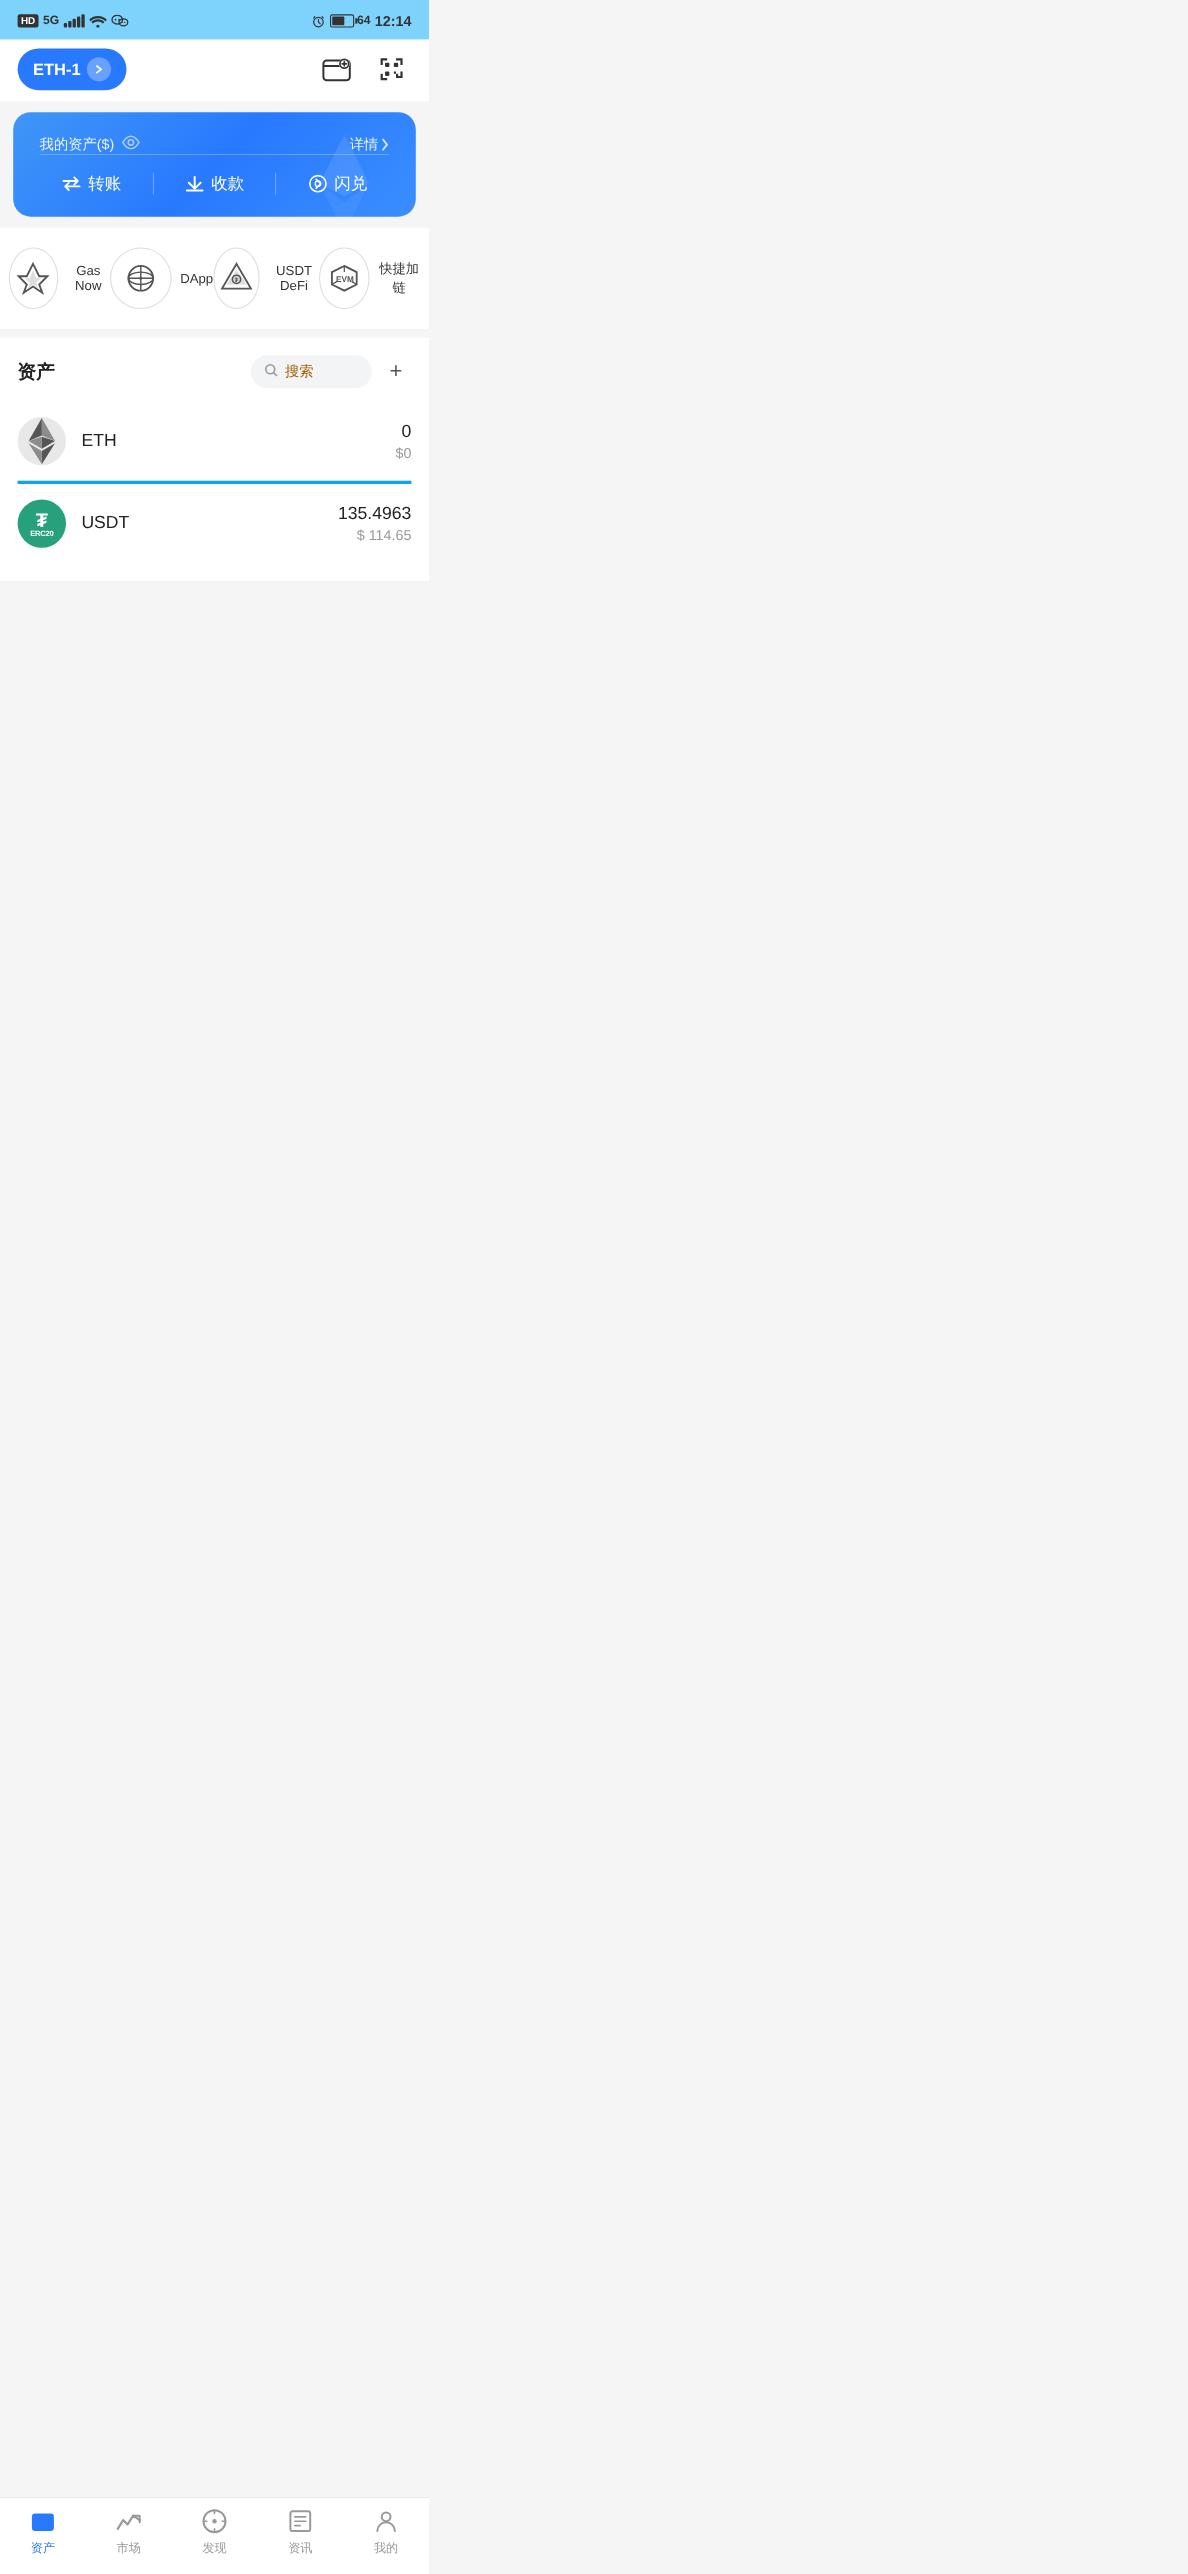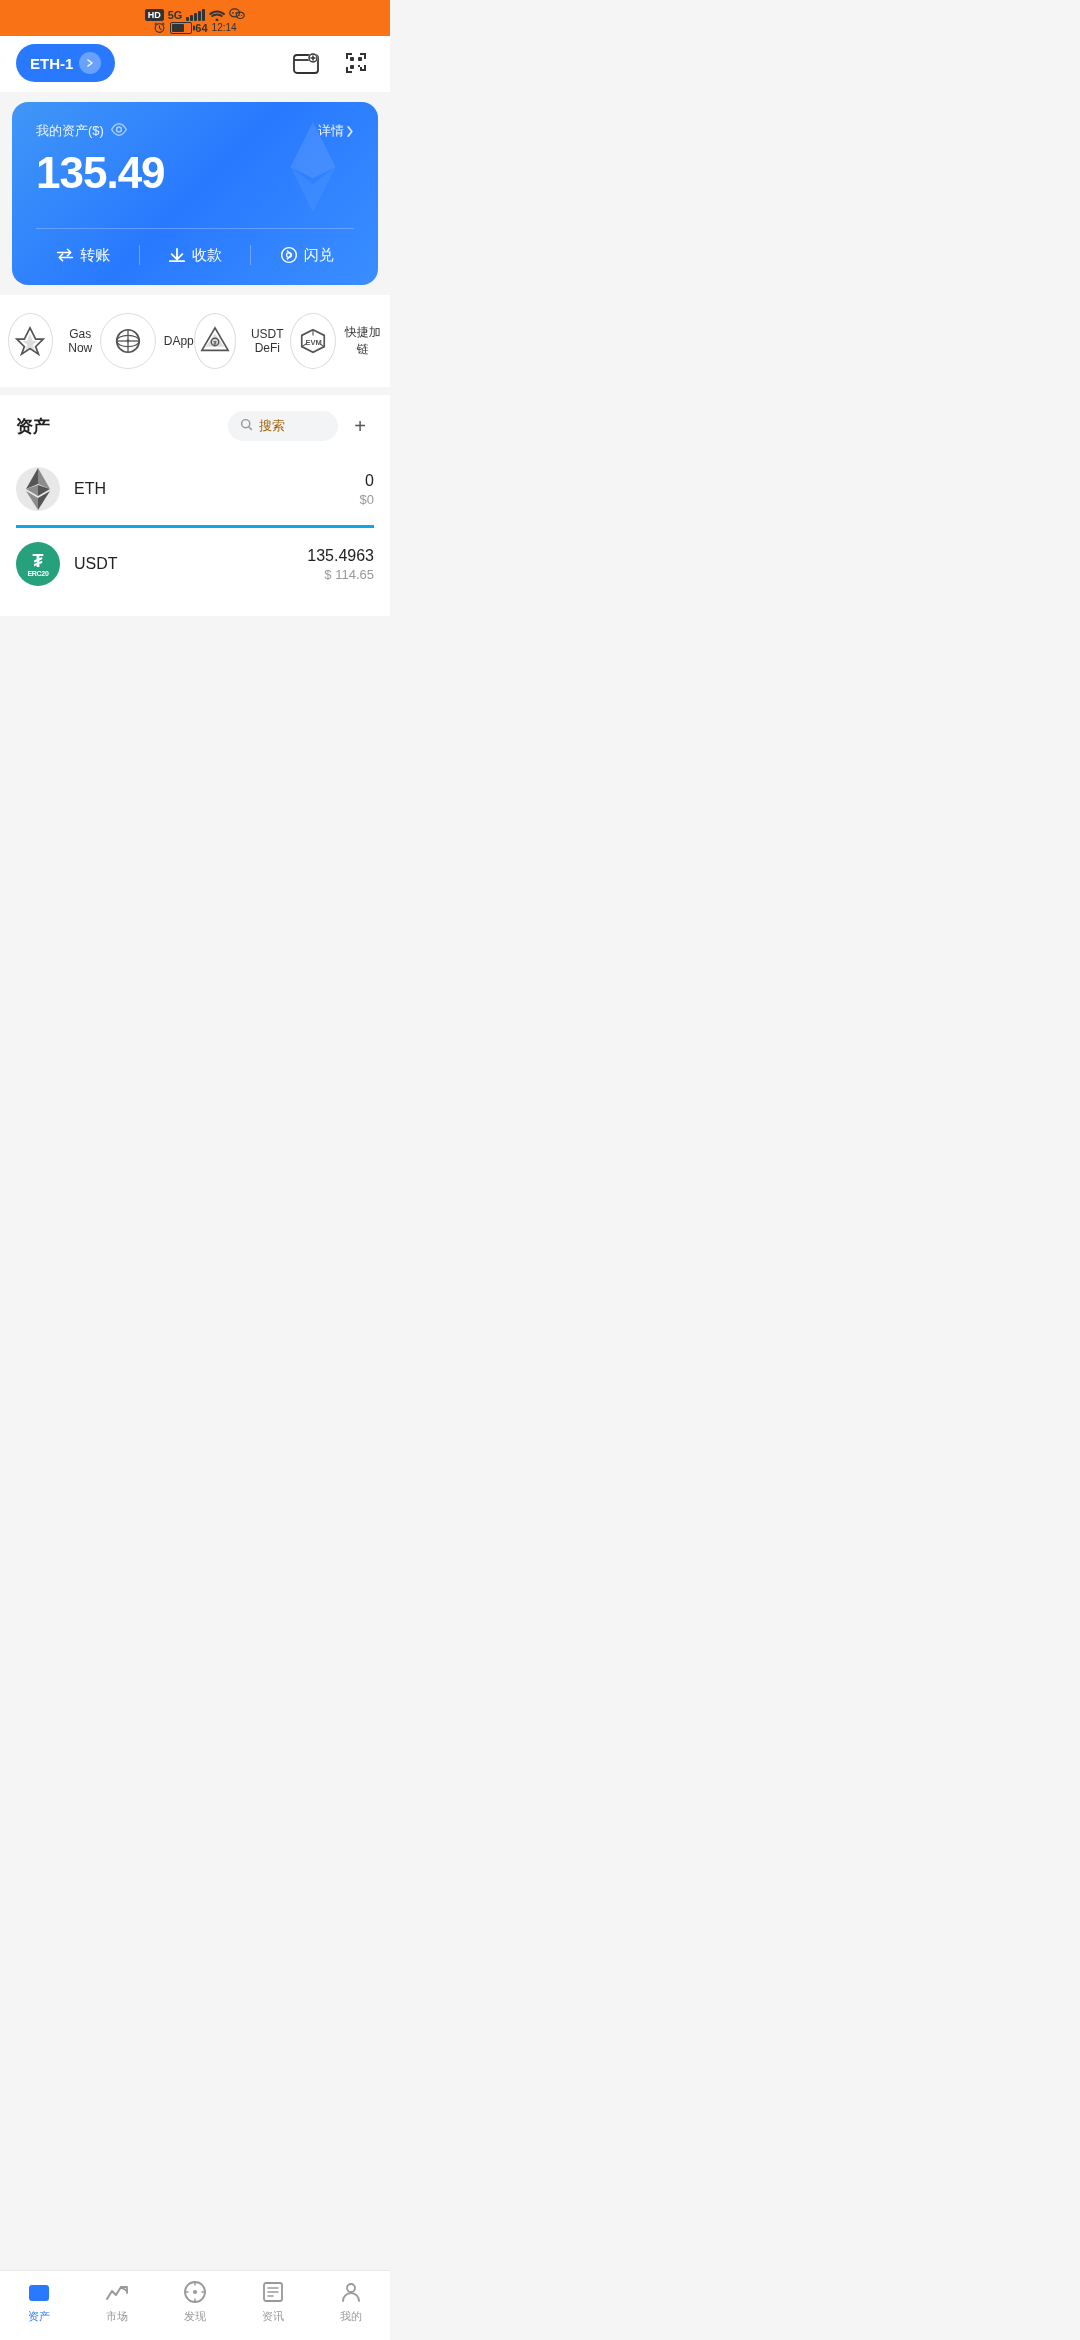--- a/index.html
+++ b/index.html
@@ -12,23 +12,22 @@
       overflow-x: hidden;
       position: relative;
     }
 
     
     .status-bar {
       display: flex;
       justify-content: space-between;
       align-items: center;
       padding: 8px 16px 6px;
-      background: #f97316;
+      background: #7dd3fc;
       height: 36px;
-      flex-direction: column;
     }
     .status-left {
       display: flex;
       align-items: center;
       gap: 4px;
       font-size: 11px;
       font-weight: 600;
     }
     .status-right {
       display: flex;
@@ -87,22 +86,22 @@
       background: #333;
       border-radius: 0 1px 1px 0;
     }
     .battery-fill {
       width: 64%;
       height: 100%;
       background: #333;
       border-radius: 1px;
     }
     .time-text {
-      font-size: 10px;
-      font-weight: 400;
+      font-size: 13px;
+      font-weight: 700;
       color: #333;
     }
 
     
     .nav-header {
       display: flex;
       justify-content: space-between;
       align-items: center;
       padding: 8px 16px 10px;
       background: #fff;
@@ -518,21 +517,20 @@
           </svg>
       </span>
     </div>
     <div class="detail-link">
       <span>详情</span>
       <svg width="8" height="13" viewBox="0 0 8 14">
           <path d="M2 2l4 5-4 5" stroke="rgba(255,255,255,0.9)" stroke-width="1.8" fill="none" stroke-linecap="round" stroke-linejoin="round"></path>
         </svg>
     </div>
   </div>
-  <div class="asset-amount">135.49</div>
   <div class="asset-actions">
     <div class="asset-action-btn">
       <svg width="18" height="14" viewBox="0 0 22 16">
         <path d="M2 5h16M14 1l4 4-4 4" stroke="#fff" stroke-width="2" fill="none" stroke-linecap="round" stroke-linejoin="round"></path>
         <path d="M20 11H4M8 7l-4 4 4 4" stroke="#fff" stroke-width="2" fill="none" stroke-linecap="round" stroke-linejoin="round"></path>
       </svg>
       <span>转账</span>
     </div>
     <div class="action-divider"></div>
     <div class="asset-action-btn">

